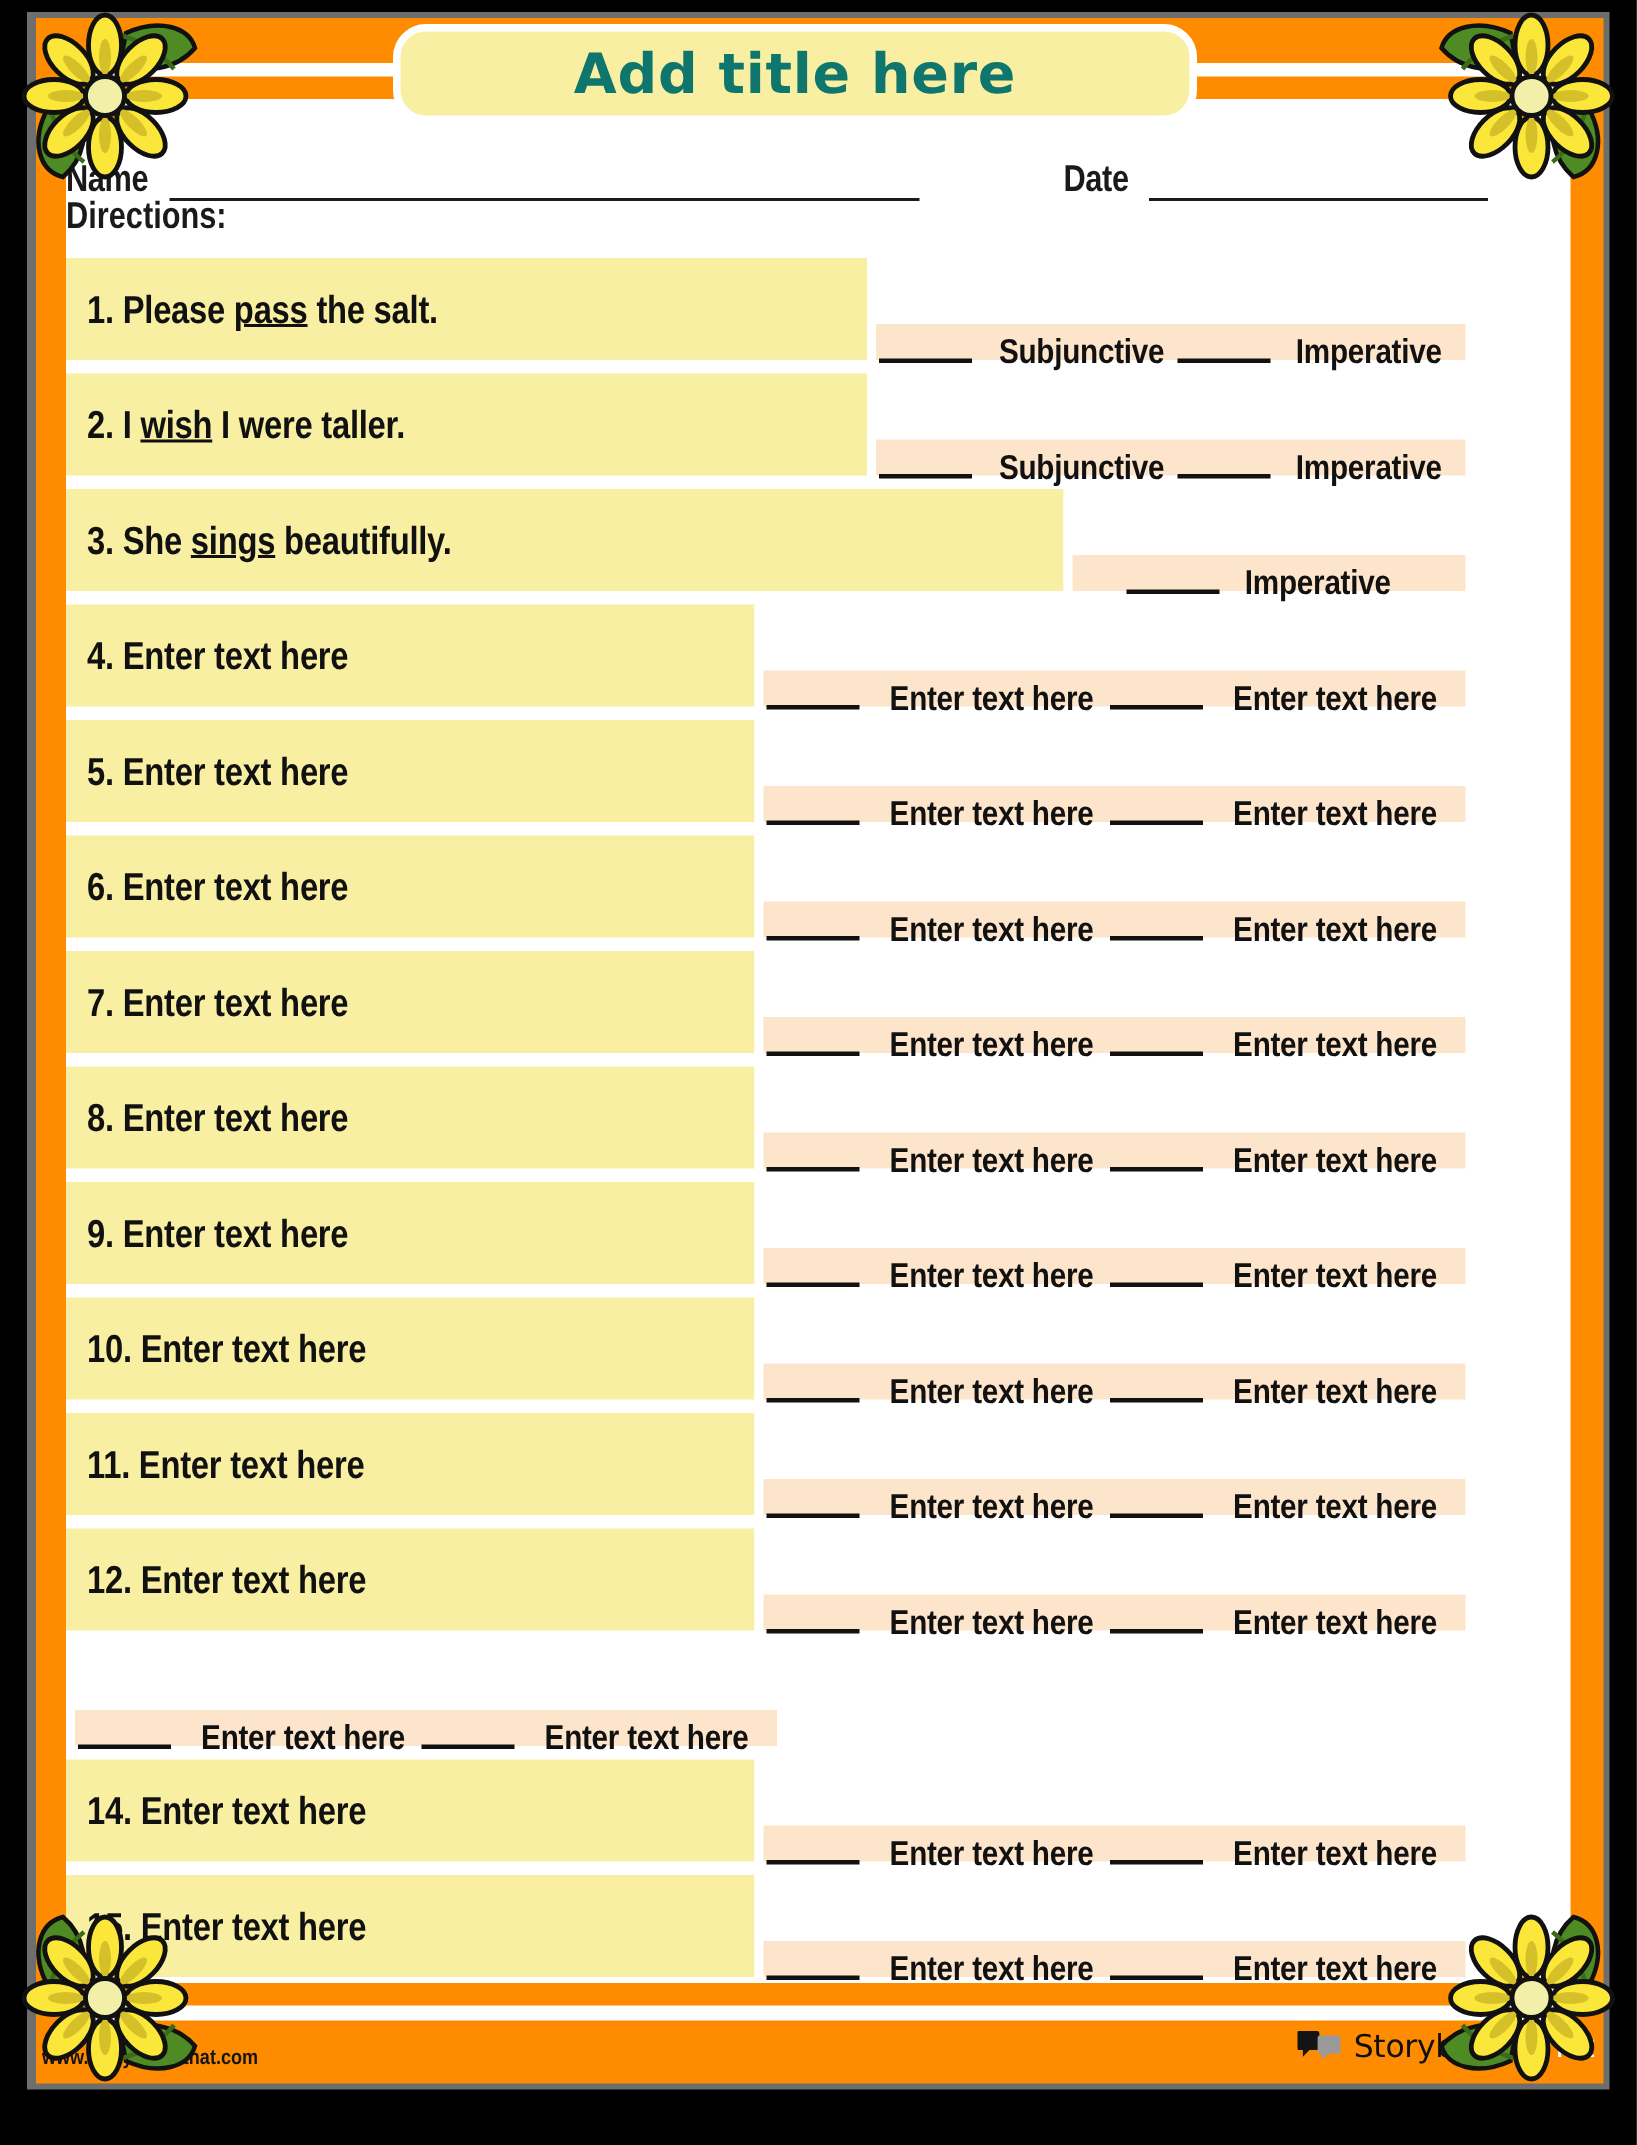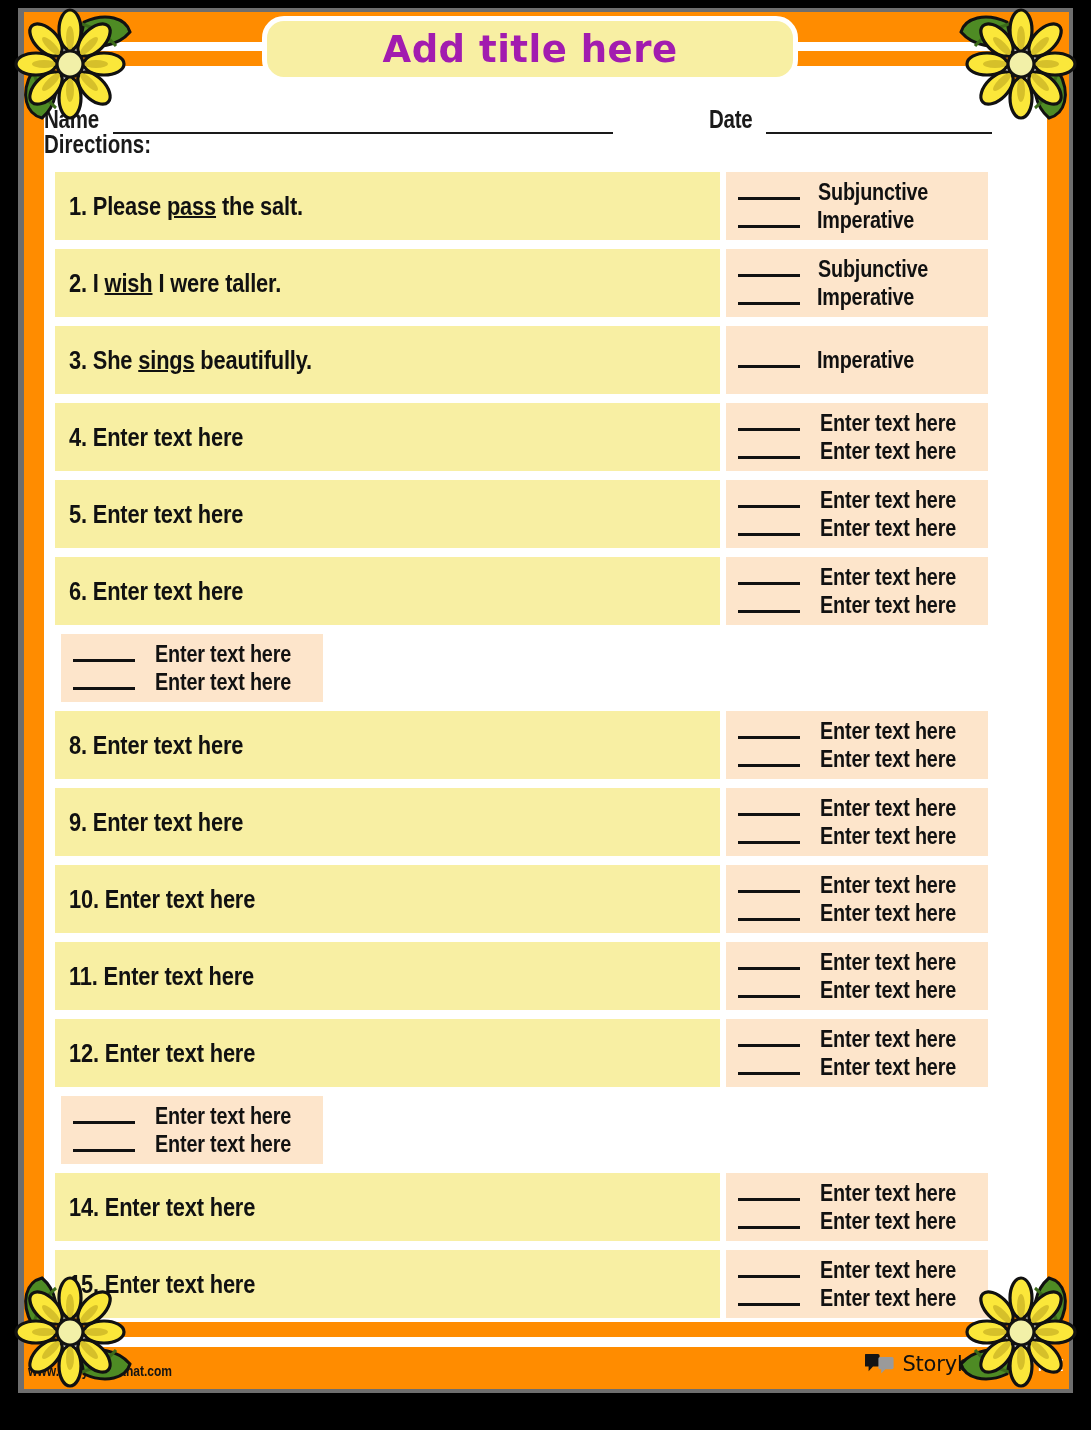--- a/index.html
+++ b/index.html
@@ -88,21 +88,21 @@
     display: flex;
     align-items: center;
     justify-content: center;
     z-index: 30;
   }
   .title-text {
     font-family: "DejaVu Sans", sans-serif;
     font-size: 37px;
     font-weight: bold;
     letter-spacing: 0.5px;
-    color: #a21caf;
+    color: #0f766e;
     white-space: nowrap;
   }
 
   
   .namedate {
     position: absolute;
     left: 0px;
     top: 10px;
     width: 1003px;
     height: 40px;
@@ -136,21 +136,21 @@
     font-weight: bold;
     color: #1a1a1a;
     transform: scaleX(0.82);
     transform-origin: left top;
     white-space: nowrap;
   }
 
   
   .rows {
     position: absolute;
-    left: 11px;
+    left: 0px;
     top: 88px;
     width: 933px;
   }
   .row {
     display: flex;
     align-items: stretch;
     height: 68px;
     margin-bottom: 9px;
   }
   .qcell {
@@ -172,24 +172,25 @@
     letter-spacing: -0.2px;
   }
   .qtext u { text-decoration: underline; text-underline-offset: 1px; }
 
   .gapcell { flex: 0 0 6px; background: #FFFFFF; }
 
   .acell {
     flex: 0 0 262px;
     background: #FDE5CB;
     display: flex;
-    flex-direction: column;
+    flex-direction: row;
     justify-content: center;
-    padding: 4px 8px 4px 12px;
+    padding: 4px 8px 4px 2px;
     box-sizing: border-box;
+    margin-top: 44px;
   }
   .opt {
     display: flex;
     align-items: baseline;
     height: 28px;
   }
   .blank {
     flex: 0 0 62px;
     border-bottom: 3px solid #111111;
     height: 19px;
@@ -356,20 +357,23 @@
               <span class="blank"></span>
               <span class="opt-label">Enter text here</span>
             </div>
             <div class="opt">
               <span class="blank"></span>
               <span class="opt-label">Enter text here</span>
             </div>
           </div>
         </div>
         <div class="row">
+          <div class="qcell">
+            <div class="qtext"><span>7.</span> <span>Enter text here</span><span></span></div>
+          </div>
           <div class="gapcell"></div>
           <div class="acell">
             <div class="opt">
               <span class="blank"></span>
               <span class="opt-label">Enter text here</span>
             </div>
             <div class="opt">
               <span class="blank"></span>
               <span class="opt-label">Enter text here</span>
             </div>

